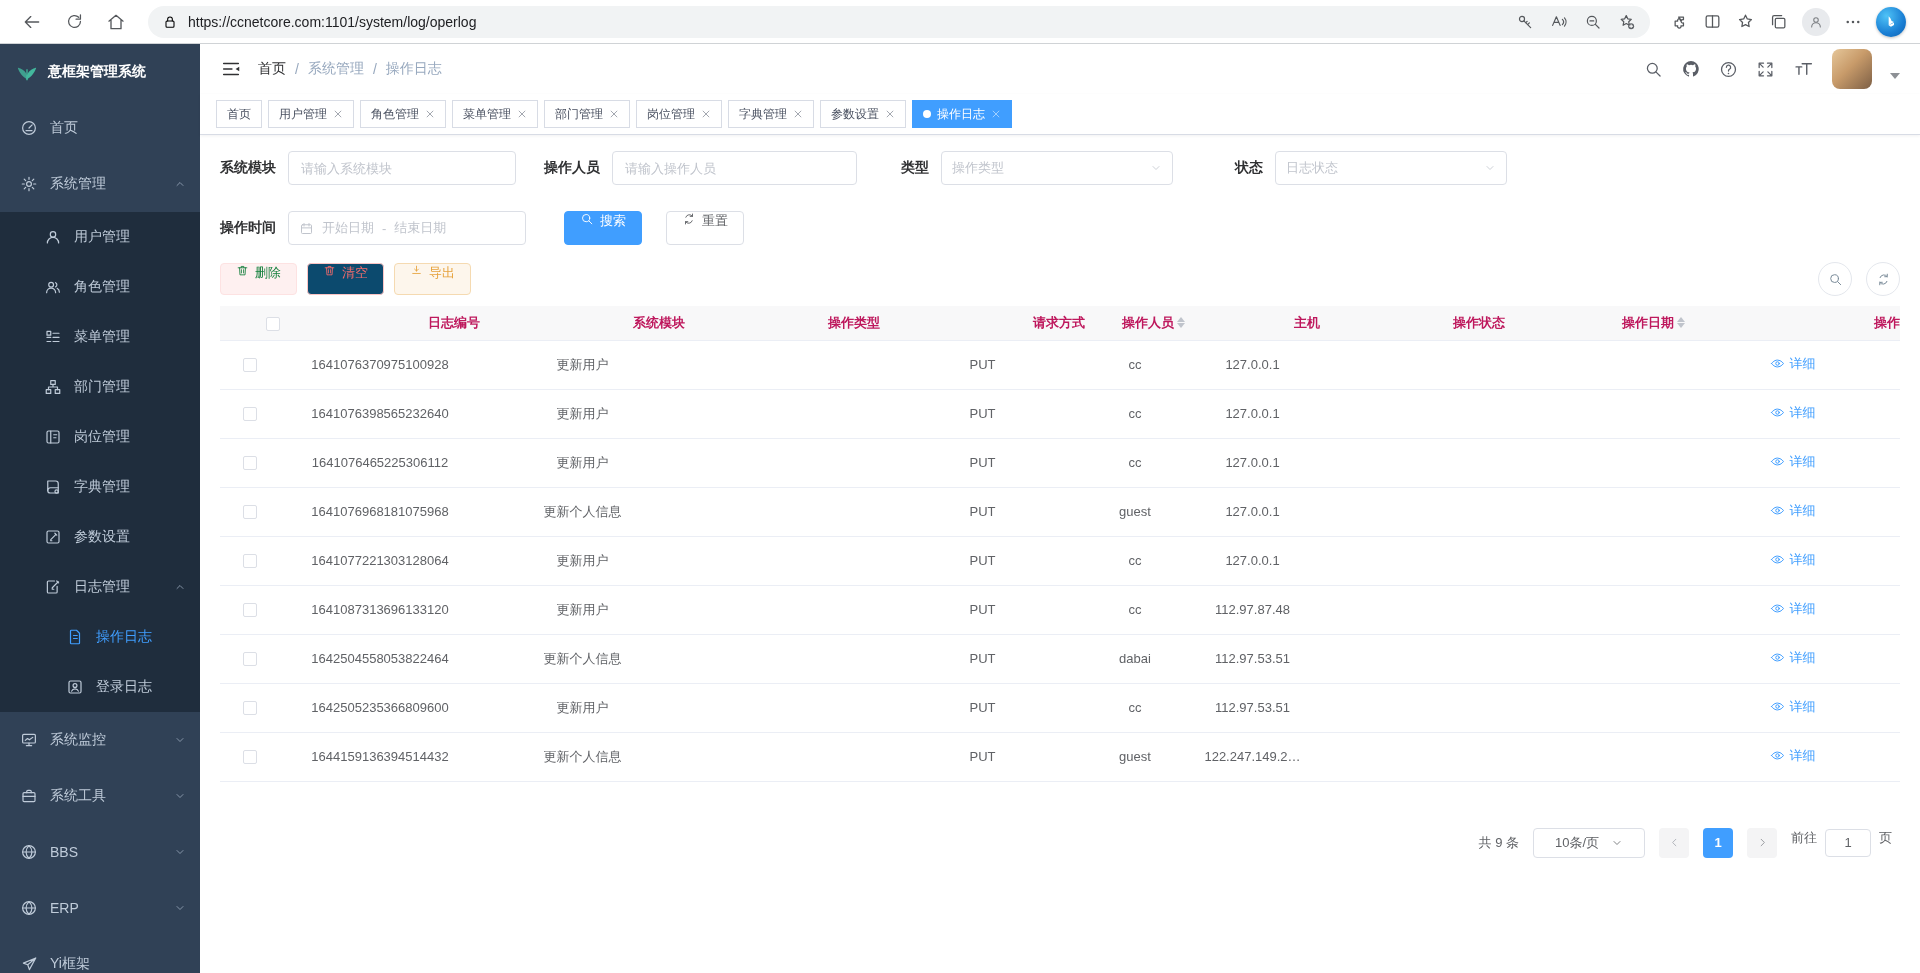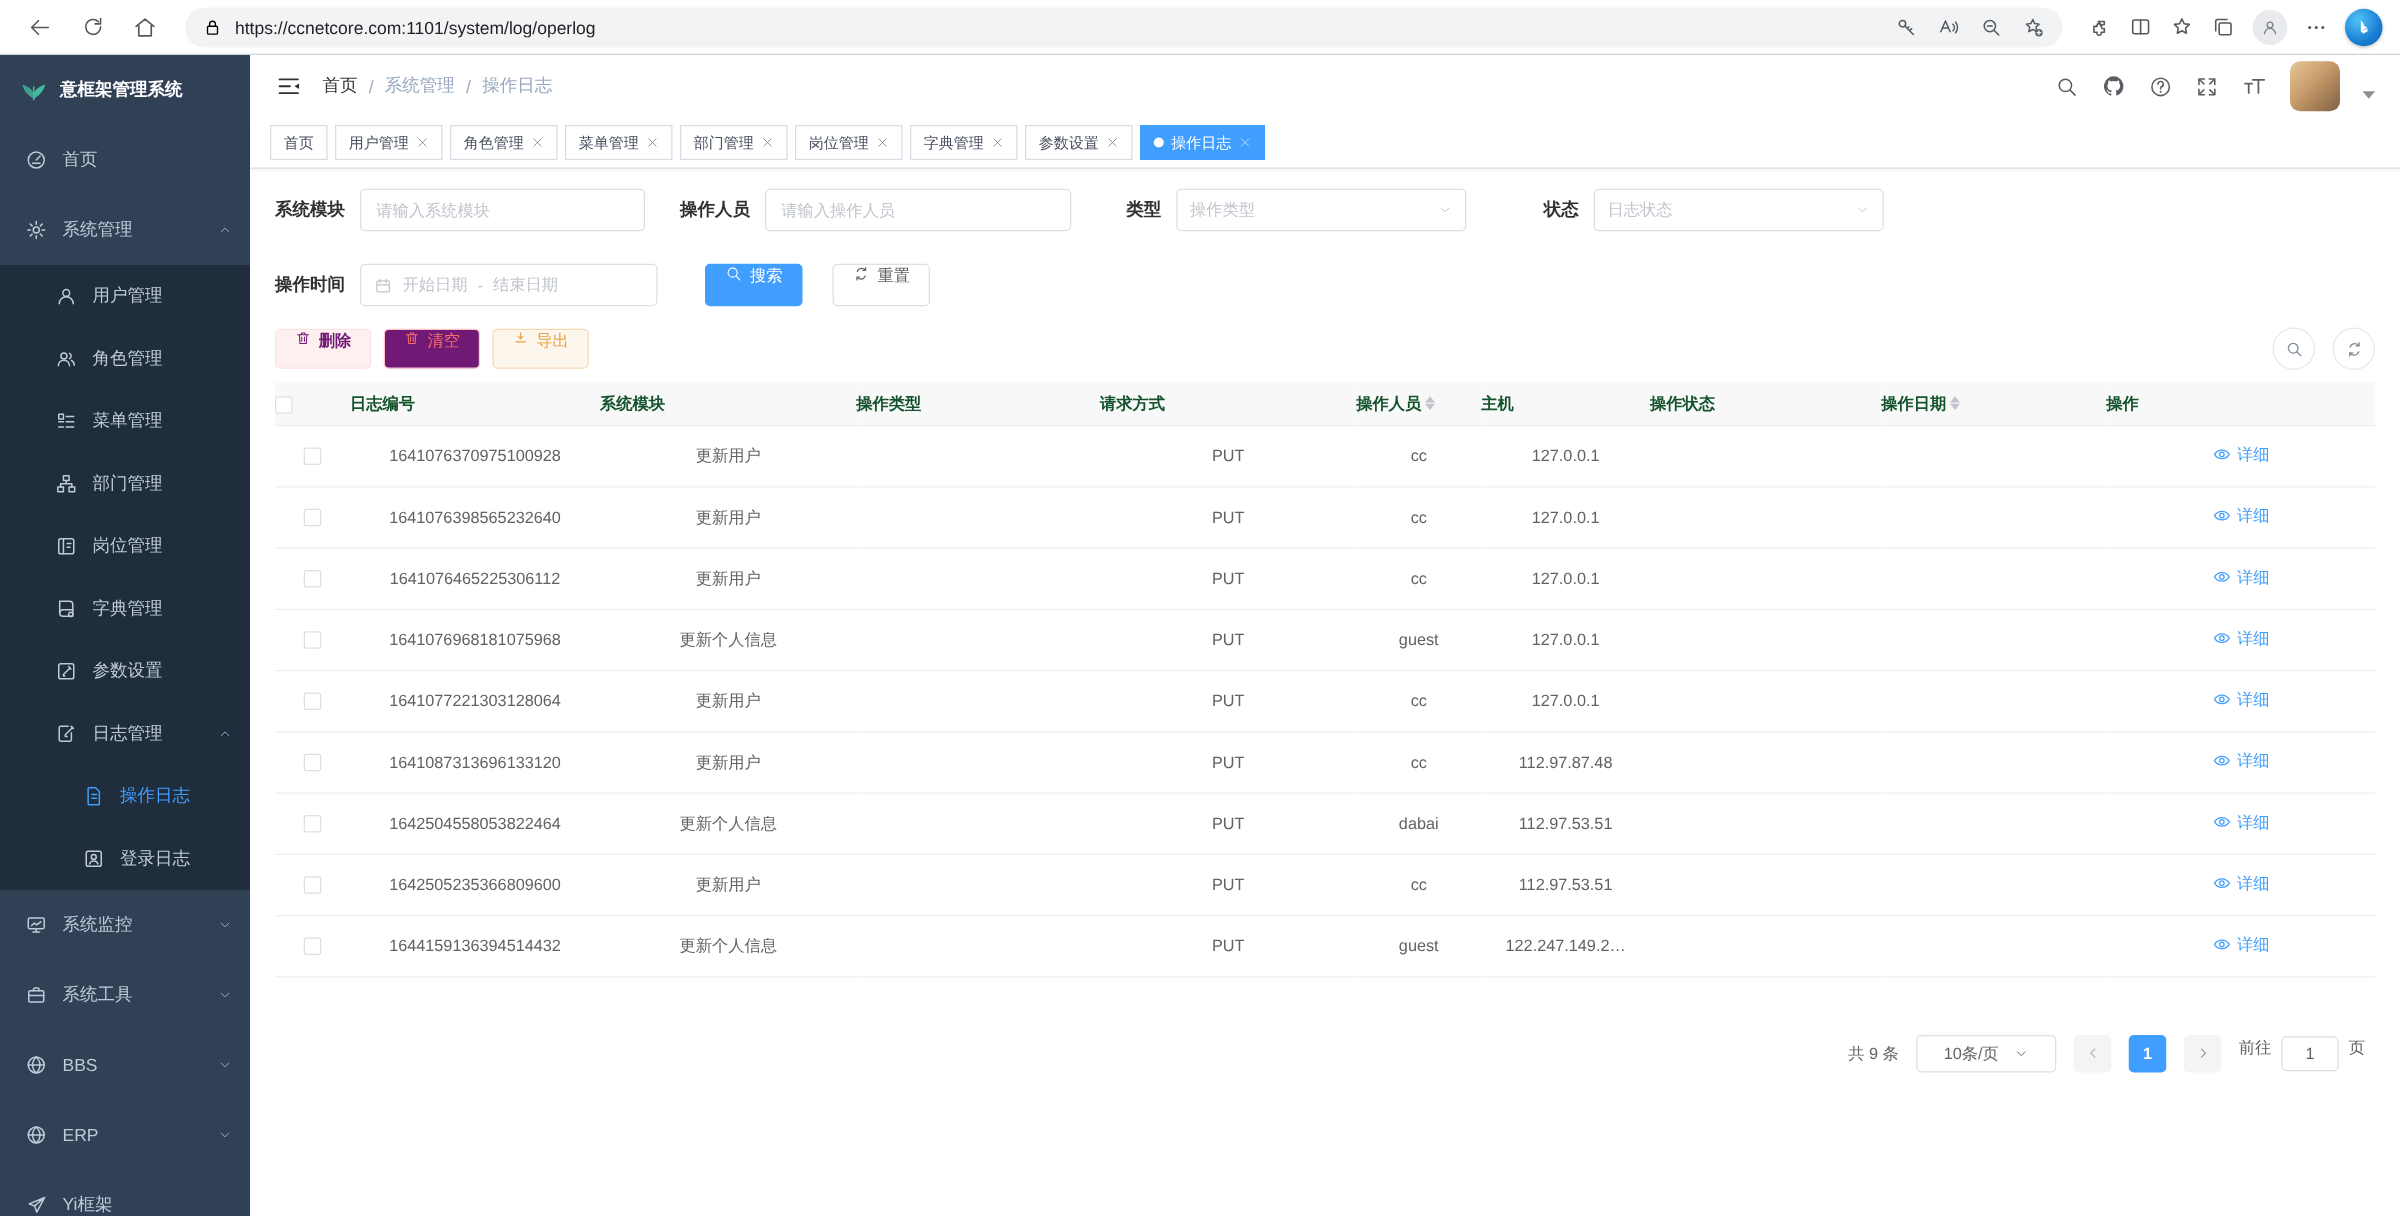--- a/index.html
+++ b/index.html
@@ -56,30 +56,30 @@
   .fsel { width:232px; height:34px; border:1px solid #dcdfe6; border-radius:4px; display:flex; align-items:center; justify-content:space-between; padding:0 10px; color:#c0c4cc; font-size:13px; cursor:pointer; }
   .gap-a { margin-left:28px; } .gap-b { margin-left:44px; } .gap-c { margin-left:62px; }
   .daterange { width:238px; height:34px; border:1px solid #dcdfe6; border-radius:4px; display:flex; align-items:center; gap:8px; padding:0 10px; color:#c0c4cc; font-size:13px; cursor:text; }
   .btn { height:34px; border-radius:4px; border:1px solid #dcdfe6; background:#fff; color:#606266; font-size:13px; display:inline-flex; align-items:flex-start; gap:6px; padding:0 15px; cursor:pointer; font-family:inherit; }
   .btn-primary { background:#409eff; border-color:#409eff; color:#fff; }
   .btn-search { margin-left:38px; } .btn-reset { margin-left:24px; }
 
   
   .toolbar { display:flex; align-items:center; gap:10px; padding:0 20px; margin-top:17px; }
   .btn-sm { height:32px; font-size:13px; }
-  .btn-delete { background:#fef0f0; border-color:#fde2e2; color:#701a75; cursor:not-allowed;font-weight:bold; }
-  .btn-clear { background:#701a75; border-color:#fbc4c4; color:#f56c6c; }
+  .btn-delete { background:#fef0f0; border-color:#fde2e2; color:#15803d; cursor:not-allowed; }
+  .btn-clear { background:#0c4a6e; border-color:#fbc4c4; color:#f56c6c; }
   .btn-export { background:#fdf6ec; border-color:#f5dab1; color:#e6a23c; }
   .tool-right { margin-left:auto; display:flex; gap:14px; }
   .cbtn { width:34px; height:34px; border:1px solid #e4e7ed; border-radius:50%; background:#fff; display:flex; align-items:center; justify-content:center; color:#7a8b99; cursor:pointer; }
 
   
   .table-wrap { padding:0 20px; margin-top:10px; }
   table { width:100%; border-collapse:collapse; table-layout:fixed; font-size:13px; color:#606266; }
-  thead th { height:34px; background:#f8f8f9; color:#14532d; font-weight:bold; border-bottom:1px solid #ebeef5; text-align:left; font-size:13px; }
+  thead th { height:34px; background:#f8f8f9; color:#be185d; font-weight:bold; border-bottom:1px solid #ebeef5; text-align:right; font-size:13px; }
   tbody td { height:49px; border-bottom:1px solid #ebeef5; text-align:center; overflow:hidden; text-overflow:ellipsis; white-space:nowrap; }
   .chk { width:14px; height:14px; border:1px solid #dcdfe6; border-radius:2px; background:#fff; display:inline-block; vertical-align:middle; cursor:pointer; }
   .sorter { display:inline-flex; align-items:center; gap:3px; justify-content:center; cursor:pointer; }
   .carets { display:inline-flex; flex-direction:column; gap:1px; }
   .carets .up { width:0;height:0;border-left:4px solid transparent;border-right:4px solid transparent;border-bottom:5px solid #c0c4cc; }
   .carets .dn { width:0;height:0;border-left:4px solid transparent;border-right:4px solid transparent;border-top:5px solid #c0c4cc; }
   .detail-link { color:#409eff; display:inline-flex; align-items:center; gap:5px; cursor:pointer; }
 
   
   .pagination { display:flex; align-items:center; justify-content:flex-end; gap:14px; padding:0 28px; margin-top:46px; font-size:13px; color:#606266; }

